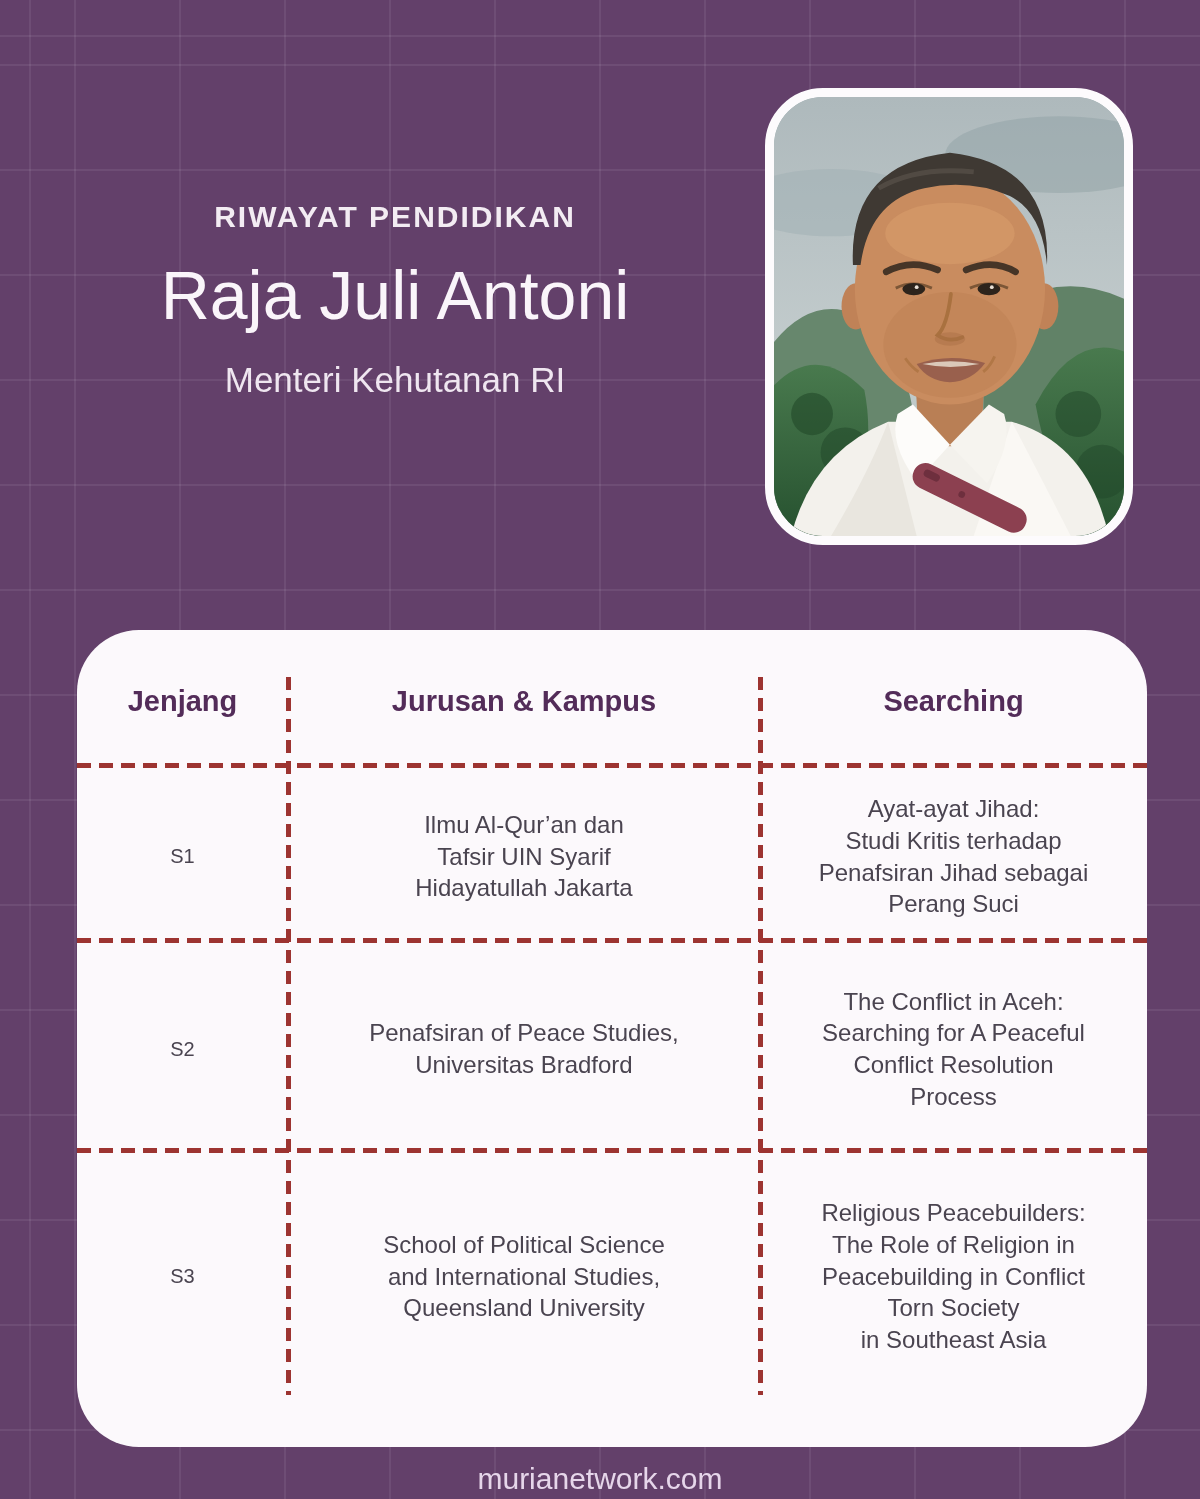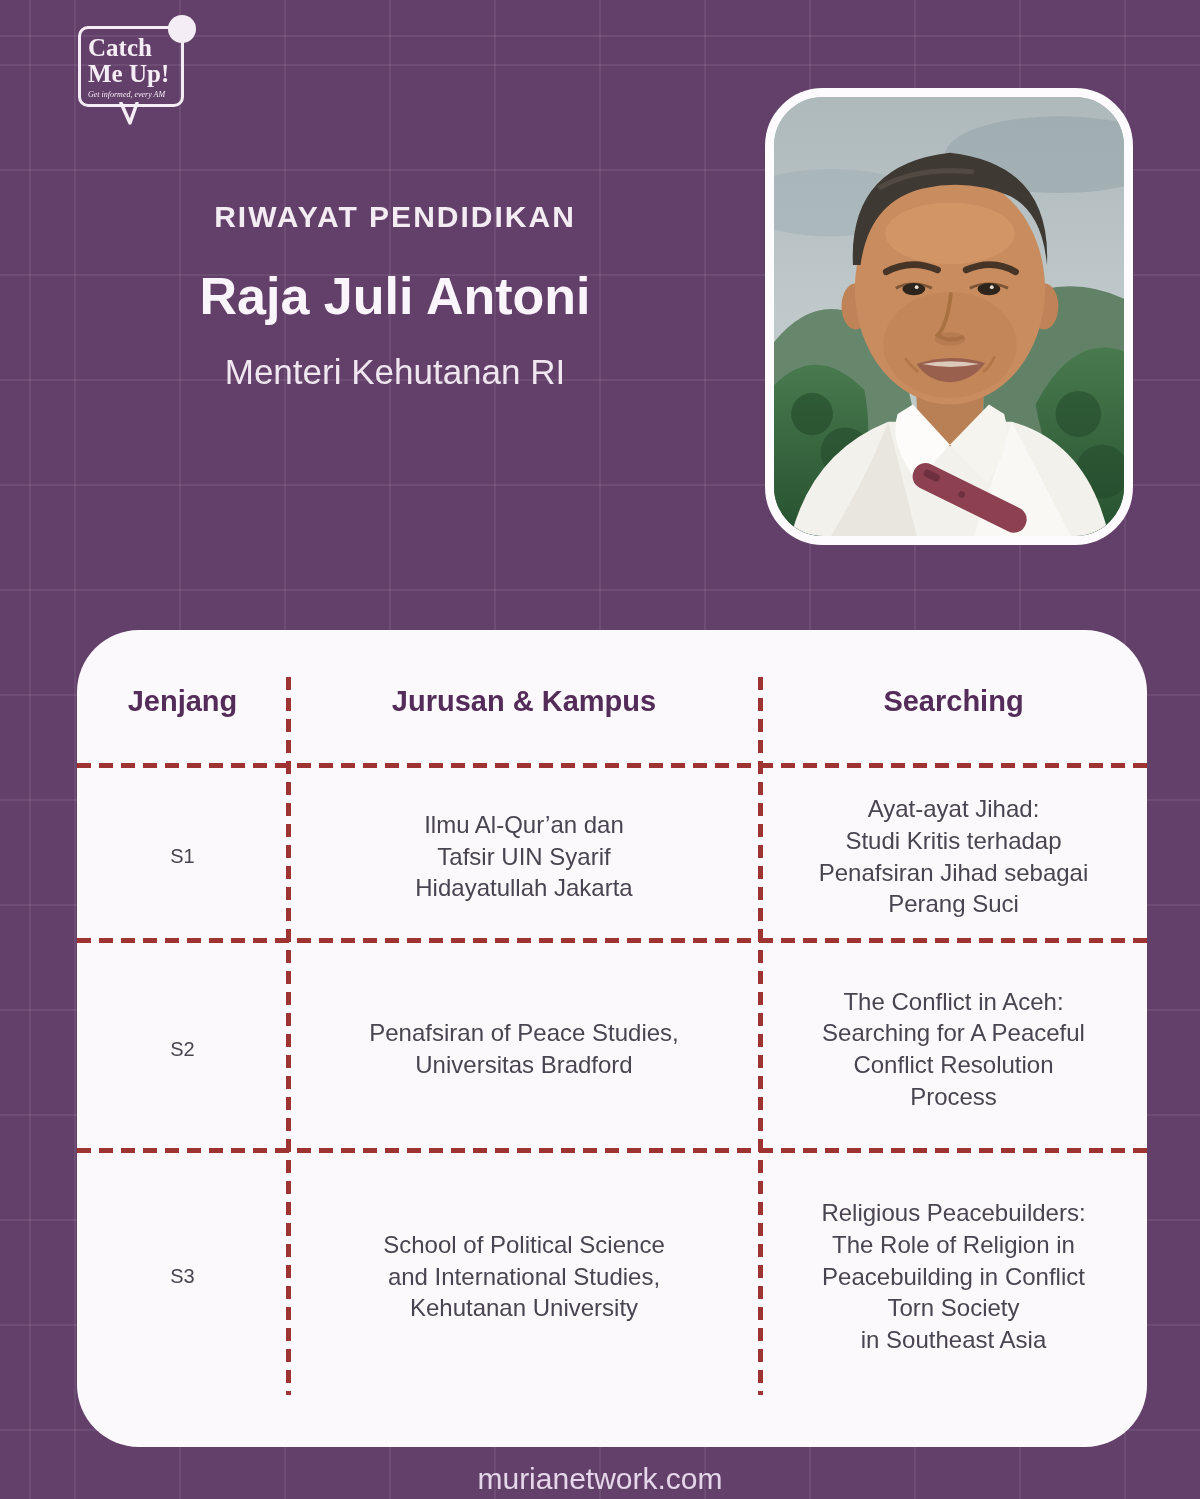--- a/index.html
+++ b/index.html
@@ -20,21 +20,21 @@
     padding:6px 7px 5px 7px;color:#f5edf5;
   }
   .logo-line{font-family:"Liberation Serif", serif;font-weight:700;font-size:25px;line-height:1.04;}
   .logo-tagline{font-family:"Liberation Serif", serif;font-style:italic;font-size:8px;margin-top:3px;white-space:nowrap;}
   .logo-dot{position:absolute;right:-15px;top:-14px;width:28px;height:28px;border-radius:50%;background:#f5edf5;}
   .logo-tail{position:absolute;left:36px;top:100%;margin-top:-2px;}
 
   
   .header-block{position:absolute;left:0;top:200px;width:790px;text-align:center;color:#f6f0f6;}
   .kicker{font-size:30px;font-weight:600;letter-spacing:2px;color:#f3ecf3;}
-  .big-title{font-size:52px;font-weight:700;letter-spacing:0px;margin-top:32px;color:#faf5fa;}
+  .big-title{font-size:68px;font-weight:400;letter-spacing:0px;margin-top:22px;color:#faf5fa;}
   .subtitle{font-size:35px;font-weight:400;margin-top:26px;color:#efe6f0;}
 
   
   .photo-frame{
     position:absolute;left:765px;top:88px;width:368px;height:457px;box-sizing:border-box;
     border:9px solid #fdfbfd;border-radius:58px;overflow:hidden;background:#9fb0b2;
   }
   .photo-frame svg{display:block;width:100%;height:100%;}
 
   
@@ -74,31 +74,20 @@
     position:absolute;left:0;top:1447px;width:100%;height:64px;
     display:flex;align-items:center;justify-content:center;
     color:#e6d6ea;font-size:30px;font-weight:400;
   }
 </style>
 </head>
 <body>
 
 <div class="canvas">
 
-  <div class="logo">
-    <div class="logo-bubble">
-      <div class="logo-line">Catch</div>
-      <div class="logo-line">Me Up!</div>
-      <div class="logo-tagline">Get informed, every AM</div>
-      <div class="logo-dot"></div>
-      <svg class="logo-tail" width="26" height="24" viewBox="0 0 26 24">
-        <path d="M4 1 L13 21 L20 1" fill="none" stroke="#f5edf5" stroke-width="3.5" stroke-linecap="round" stroke-linejoin="round"></path>
-      </svg>
-    </div>
-  </div>
 
   <div class="header-block">
     <div class="kicker">RIWAYAT PENDIDIKAN</div>
     <div class="big-title">Raja Juli Antoni</div>
     <div class="subtitle">Menteri Kehutanan RI</div>
   </div>
 
   <div class="photo-frame">
     <svg viewBox="0 0 368 457" preserveAspectRatio="none">
       <defs>
@@ -195,21 +184,21 @@
       <div class="cell">Penafsiran of Peace Studies,
 Universitas Bradford</div>
       <div class="cell">The Conflict in Aceh:
 Searching for A Peaceful
 Conflict Resolution
 Process</div>
 
       <div class="cell level">S3</div>
       <div class="cell">School of Political Science
 and International Studies,
-Kehutanan University</div>
+Queensland University</div>
       <div class="cell">Religious Peacebuilders:
 The Role of Religion in
 Peacebuilding in Conflict
 Torn Society
 in Southeast Asia</div>
     </div>
   </div>
 
   <div class="footer">
     <span>murianetwork.com</span>

